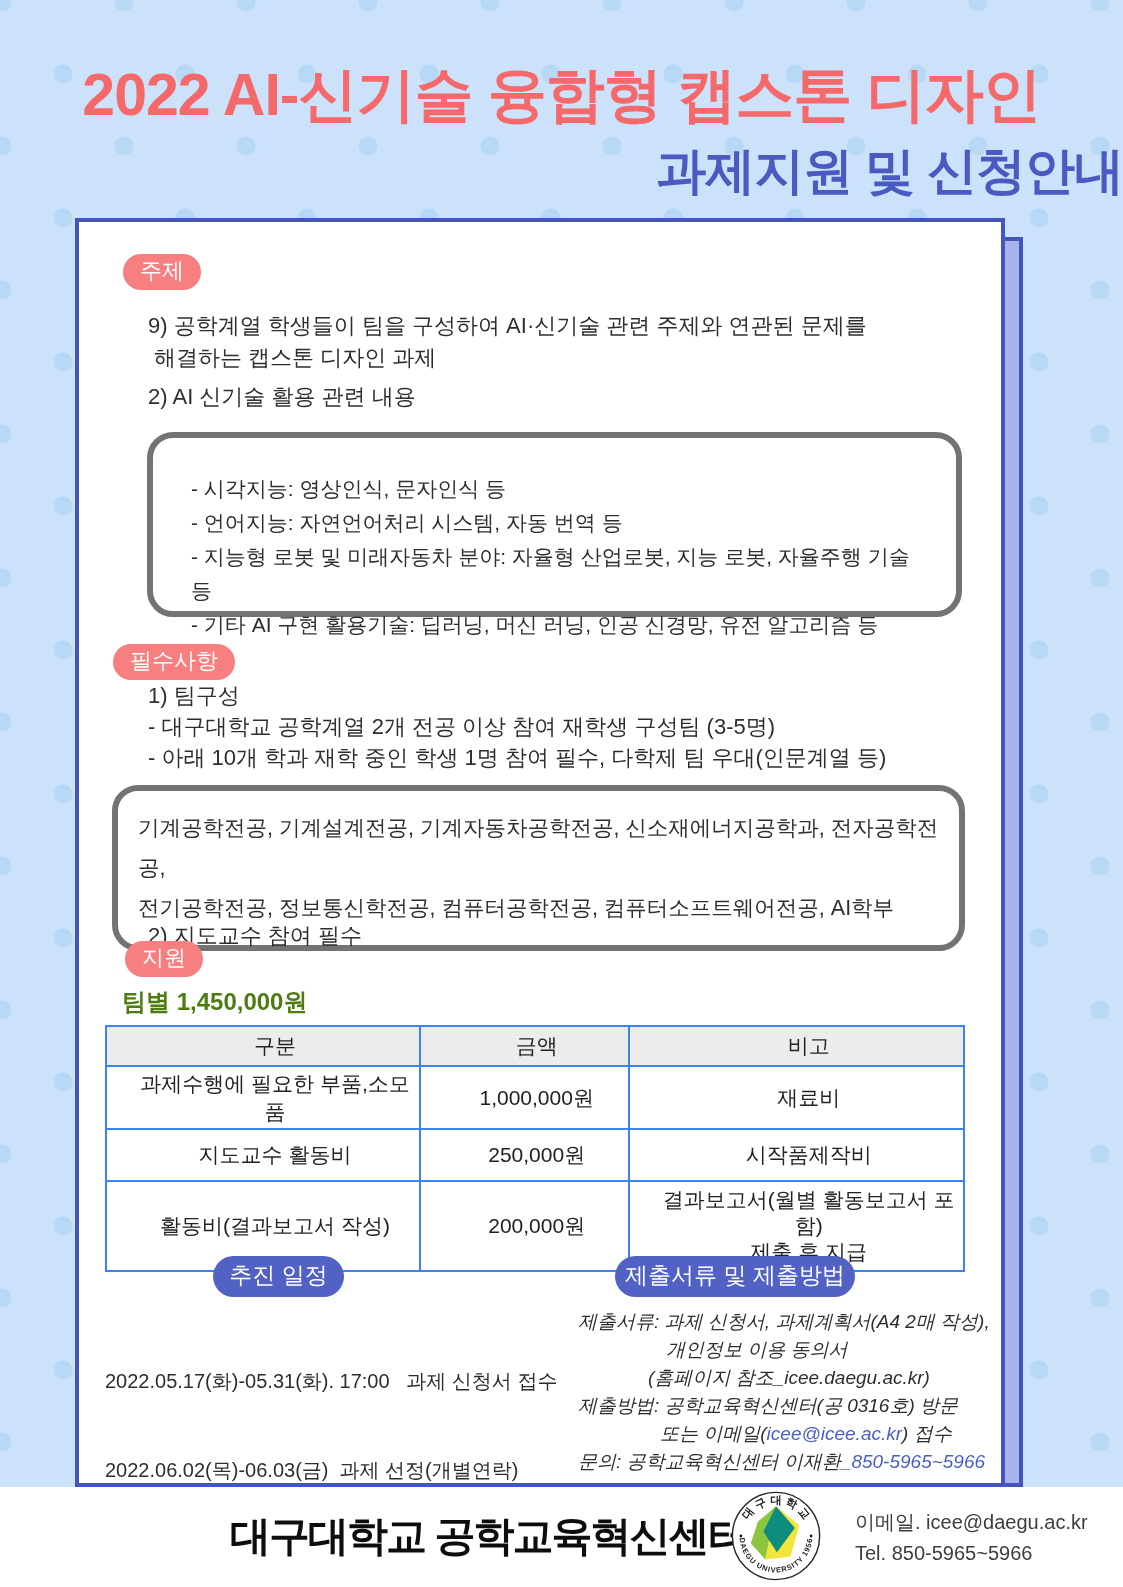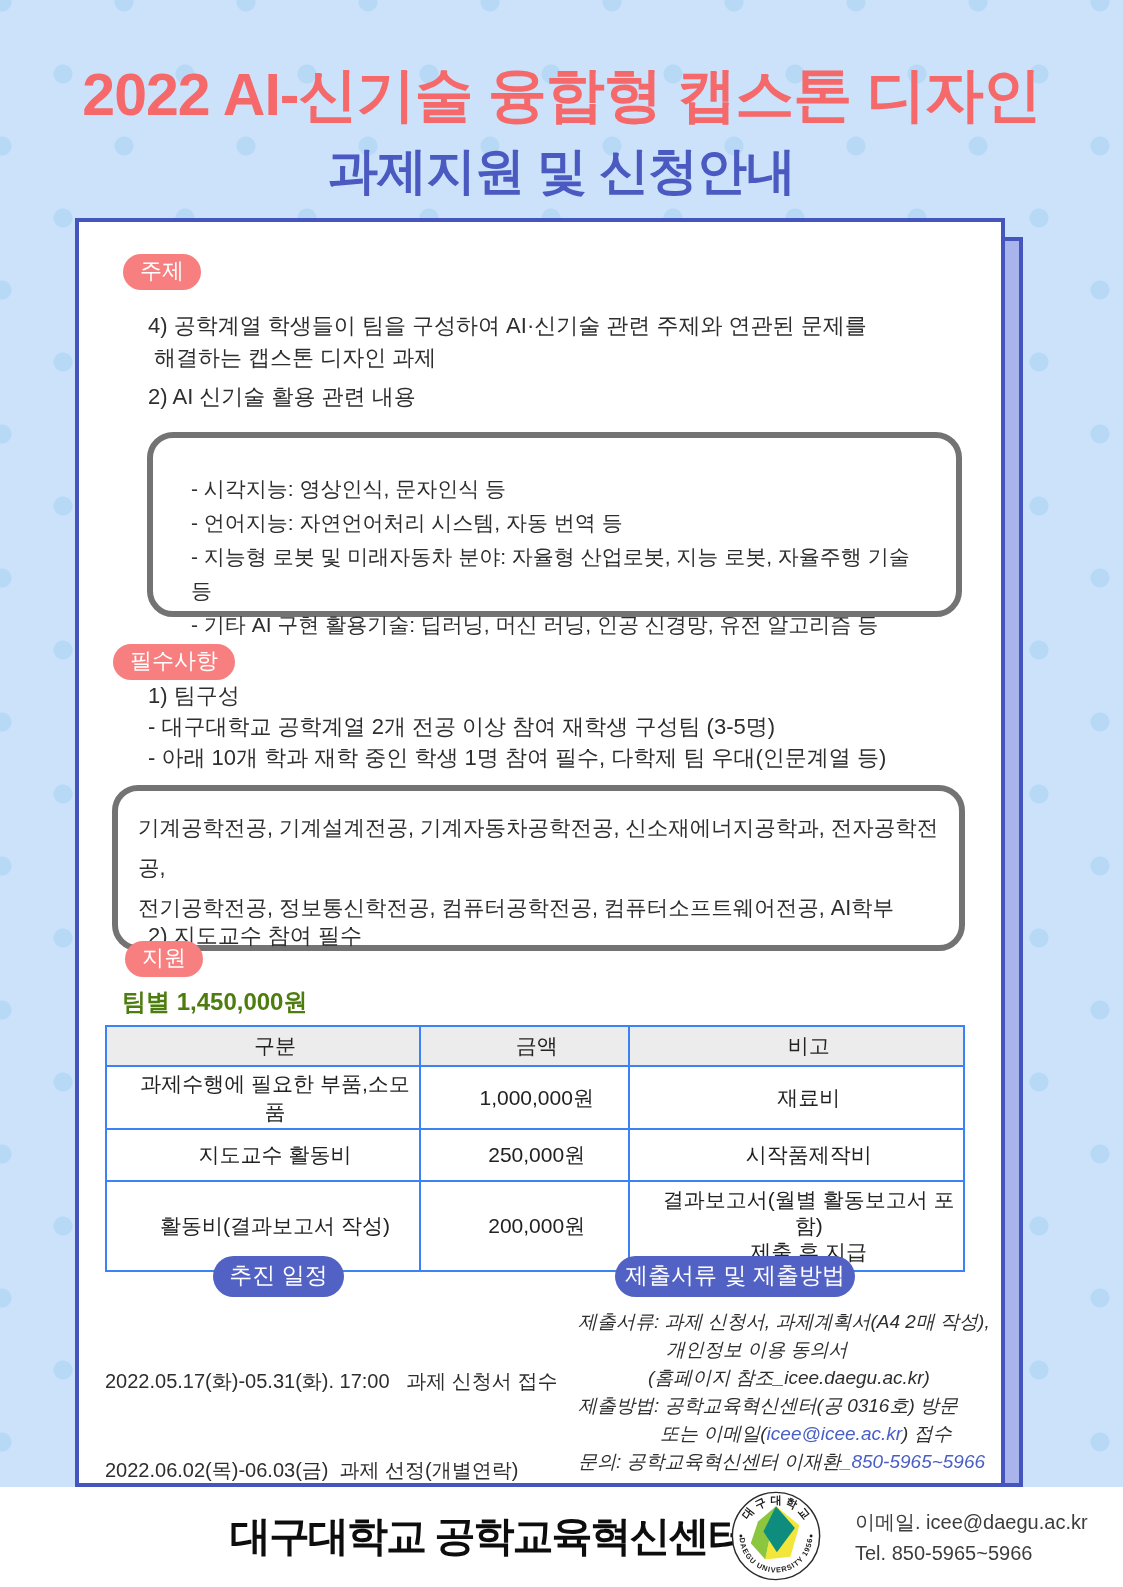--- a/index.html
+++ b/index.html
@@ -14,21 +14,21 @@
     background-image:
       radial-gradient(circle, #b7d9f6 9px, rgba(183,217,246,0) 10px),
       radial-gradient(circle, #b7d9f6 9px, rgba(183,217,246,0) 10px);
     background-size:122px 144px, 122px 144px;
     background-position:2px 2px, 63px 74px;
   }
 
   
   .title-wrap { position:absolute; left:0; top:56px; width:1123px; text-align:center; }
   .title-line1 { font-size:59px; font-weight:700; color:#f5696b; letter-spacing:-1px; }
-  .title-line2 { font-size:50px; font-weight:700; color:#4b5ac0; letter-spacing:-1px; margin-top:2px; }
+  .title-line2 { font-size:50px; font-weight:700; color:#4b5ac0; letter-spacing:-1px; margin-top:2px;text-align:right; }
 
   
   .shadow-card { position:absolute; left:93px; top:237px; width:930px; height:1250px;
     background:#a9b4ed; border:4px solid #4456bd; }
   .card { position:absolute; left:75px; top:218px; width:930px; height:1269px;
     background:#ffffff; border:4px solid #4456bd; }
 
   
   .pill-pink { position:absolute; background:#f87f7f; color:#ffffff; font-size:22px;
     padding:6px 17px 8px 17px; border-radius:22px; line-height:1; }
@@ -92,21 +92,21 @@
   <div class="title-wrap">
     <div class="title-line1">2022 AI-신기술 융합형 캡스톤 디자인</div>
     <div class="title-line2">과제지원 및 신청안내</div>
   </div>
 
   <div class="shadow-card"></div>
   <div class="card"></div>
 
   <div class="pill-pink badge-topic">주제</div>
   <div class="body-text topic-p1">
-    <div>4) 공학계열 학생들이 팀을 구성하여 AI·신기술 관련 주제와 연관된 문제를</div>
+    <div>9) 공학계열 학생들이 팀을 구성하여 AI·신기술 관련 주제와 연관된 문제를</div>
     <div class="cont">해결하는 캡스톤 디자인 과제</div>
   </div>
   <div class="body-text topic-p2">2) AI 신기술 활용 관련 내용</div>
 
   <div class="pink-box pink-box1">
     <div>- 시각지능: 영상인식, 문자인식 등</div>
     <div>- 언어지능: 자연언어처리 시스템, 자동 번역 등</div>
     <div>- 지능형 로봇 및 미래자동차 분야: 자율형 산업로봇, 지능 로봇, 자율주행 기술  등</div>
     <div>- 기타 AI 구현 활용기술: 딥러닝, 머신 러닝, 인공 신경망, 유전 알고리즘 등</div>
   </div>

